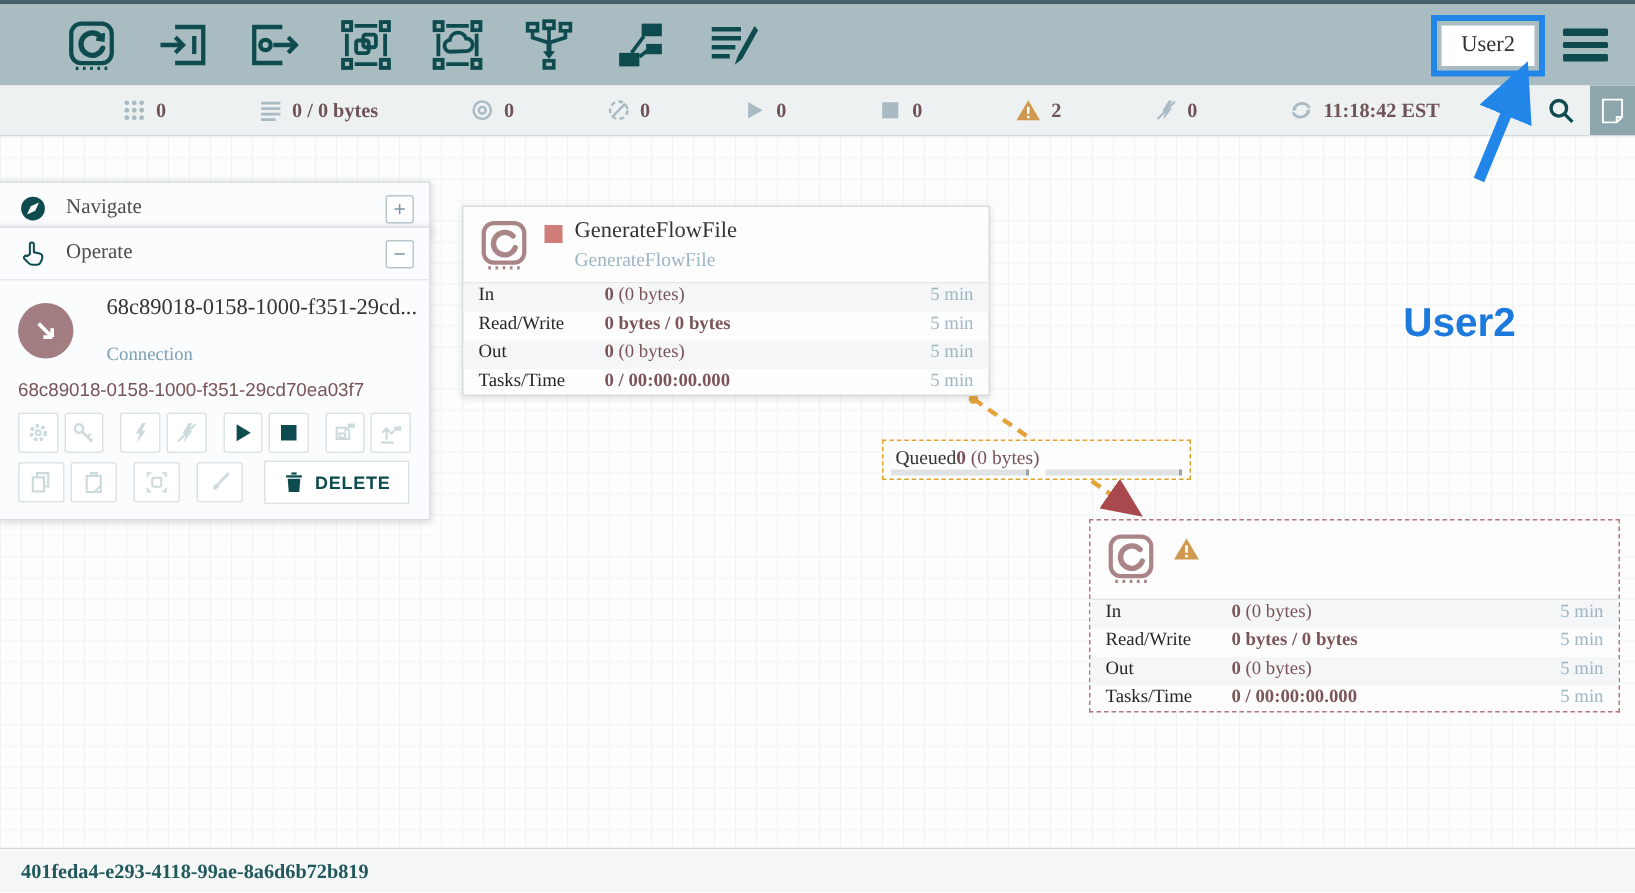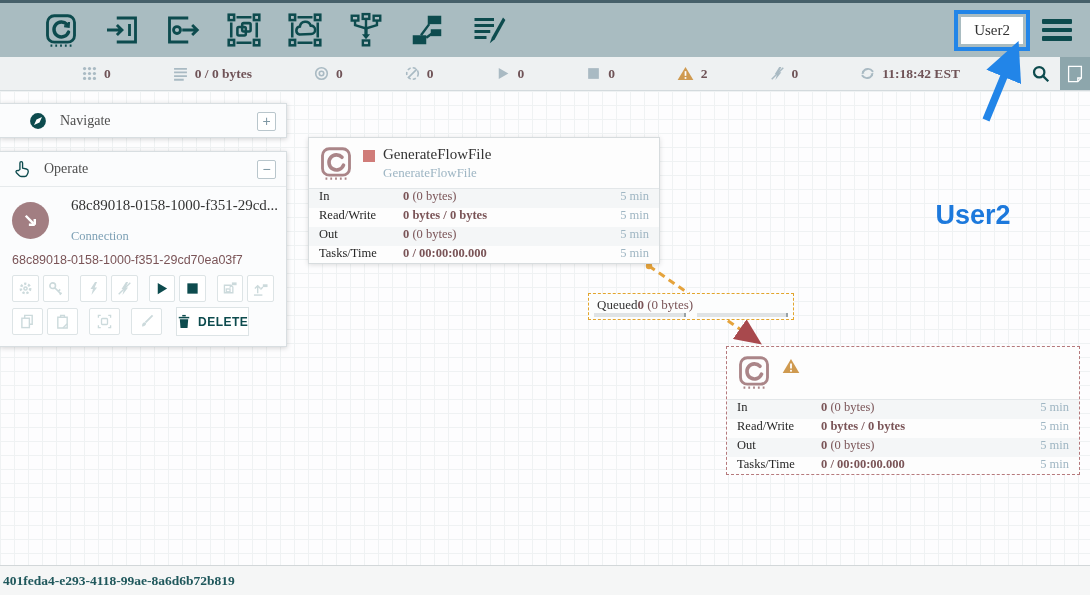--- a/index.html
+++ b/index.html
@@ -41,35 +41,35 @@
                       linear-gradient(to bottom,#eff2f3 1px,transparent 1px);
     background-size:14px 14px; overflow:hidden; }
   .conn-svg { position:absolute; left:0; top:0; z-index:1; pointer-events:none; }
 
   
   .side-card { position:absolute; left:0; width:287px; background:#fbfcfd; border:1px solid #d8dee1; border-left:none; box-shadow:0 1px 5px rgba(0,0,0,.18); z-index:4; }
   .card-header { height:34px; display:flex; align-items:center; padding:0 10px 0 12px; }
   .card-header svg.hicon { width:20px; height:20px; color:#0d4b4e; margin-right:12px; flex:none; }
   .card-title { flex:1; font-family:"Liberation Serif", serif; font-size:14px; color:#4e4e4e; }
   .expander { width:19px; height:19px; border:1px solid #b9c6cc; border-radius:2px; background:#fff; color:#7e97a3; font-size:14px; line-height:16px; text-align:center; cursor:pointer; padding:0; }
-  .nav-card { top:12px; height:35px;padding-left:16px; }
+  .nav-card { top:30px; height:35px; }
   .op-card  { top:60px; }
   .op-body  { padding:6px 12px 10px; border-top:1px solid #e6eaec; }
   .sel-row { display:flex; align-items:center; gap:22px; margin-top:4px; }
   .conn-circle { width:37px; height:37px; border-radius:50%; background:#a27e82; flex:none; display:flex; align-items:center; justify-content:center; }
   .conn-circle svg { width:19px; height:19px; }
   .sel-name { font-family:"Liberation Serif", serif; font-size:15px; color:#333; white-space:nowrap; overflow:hidden; }
   .sel-type { font-family:"Liberation Serif", serif; font-size:12.5px; color:#7da0b5; margin-top:15px; }
   .sel-id { font-family:Liberation Sans, sans-serif; font-size:12.5px; color:#7a5457; margin:9px 0 8px; }
   .btn-row { display:flex; gap:4px; margin-top:5px; align-items:center; }
   .obtn { width:31px; height:27px; border:1px solid #dde4e6; border-radius:2px; background:#fff; color:#ccdadc; display:flex; align-items:center; justify-content:center; cursor:pointer; padding:0; }
   .obtn svg { width:15px; height:15px; }
   .obtn.on { color:#0d4b4e; }
   .gap { margin-left:7px; }
-  .delete-btn { height:29px; border:1px solid #dde4e6; border-radius:0; background:#fff; color:#0d4b4e; display:flex; align-items:center; gap:7px; padding:0 0; margin-left:10px; cursor:pointer; font-size:12px; font-weight:bold; letter-spacing:.5px; }
+  .delete-btn { height:29px; border:1px solid #dde4e6; border-radius:0; background:#fff; color:#0d4b4e; display:flex; align-items:center; gap:7px; padding:0 12px; margin-left:10px; cursor:pointer; font-size:12px; font-weight:bold; letter-spacing:.5px; }
   .delete-btn svg { width:14px; height:15px; }
 
   
   .proc { position:absolute; background:#fdfdfd; border:1px solid #d7dcde; box-shadow:0 1px 5px rgba(0,0,0,.13); z-index:2; }
   .proc.selected { border:1px dashed #b5797c; box-shadow:none; }
   .proc-header { position:relative; }
   .proc1 { left:308px; top:46px; width:352px; height:127px; }
   .proc1 .proc-header { height:50px; }
   .proc2 { left:726px; top:255px; width:354px; height:129px; }
   .proc2 .proc-header { height:52px; }
@@ -91,21 +91,21 @@
   .qlabel .ql { color:#333; margin-right:0; }
   .qlabel .qv { color:#7a5457; }
   .qbars { position:absolute; left:5px; right:5px; bottom:2px; height:4px; display:flex; gap:11px; }
   .qbar { flex:1; background:#dfe3e5; border-right:2px solid #949fa0; border-right-color:#99a3a7; }
 
   
   .ann-text { position:absolute; left:898px; top:109px; width:150px; text-align:center; font-weight:bold; font-size:27px; color:#1d79dc; z-index:6; font-family:"Liberation Sans", sans-serif; }
   .ann-arrow { position:absolute; left:950px; top:36px; z-index:20; pointer-events:none; }
 
   
-  .footer { height:30px; background:#f5f6f6; border-top:1px solid #d2d7d9; display:flex; align-items:center; padding-left:3px; }
+  .footer { height:30px; background:#f5f6f6; border-top:1px solid #d2d7d9; display:flex; align-items:center; padding-left:14px; }
   .footer span { font-family:"Liberation Serif", serif; font-weight:bold; font-size:13.5px; color:#20585c; }
 </style>
 </head>
 <body>
 
 <div class="app">
 
   <div class="topstrip"></div>
 
   <header class="toolbar">

